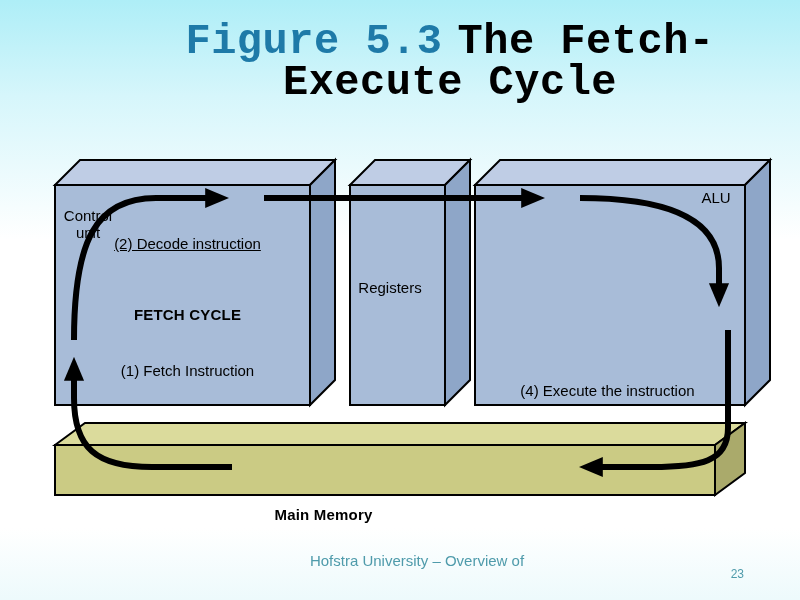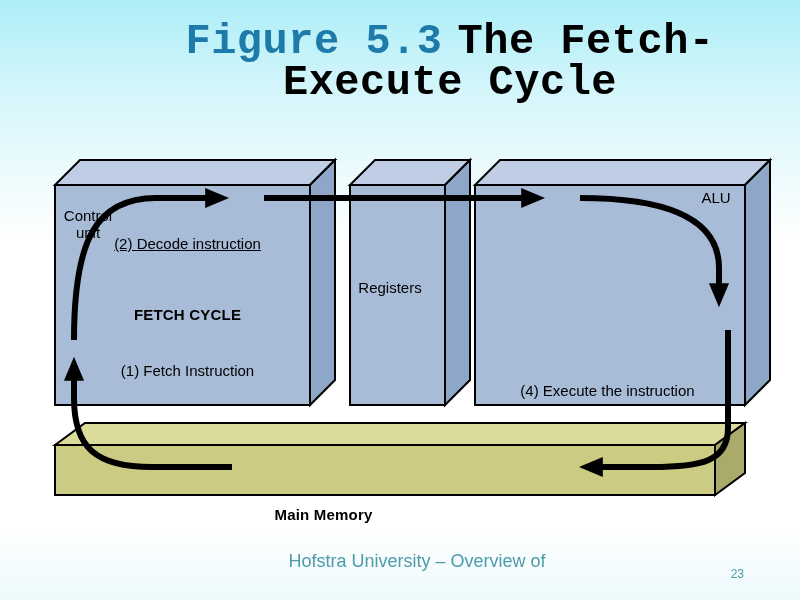--- a/index.html
+++ b/index.html
@@ -27,21 +27,21 @@
   #lbl-fetch     { left:60px;  top:306px; width:255px; }
   #lbl-step1     { left:60px;  top:362px; width:255px; }
   #lbl-registers { left:350px; top:279px; width:80px;  }
   #lbl-alu       { left:690px; top:189px; width:52px;  }
   #lbl-step3     { left:480px; top:241px; width:255px; }
   #lbl-exec      { left:480px; top:302px; width:255px; }
   #lbl-step4     { left:480px; top:382px; width:255px; }
   #lbl-memory    { left:55px;  top:482px; width:537px;margin-top:24px; }
   .footer {
     position:absolute; left:34px; right:0; top:553px; text-align:center;
-    color:#4f9bab; font-size:18px; line-height:16px; z-index:2;
+    color:#4f9bab; font-size:15px; line-height:16px; z-index:2;
   }
   .page-number {
     position:absolute; right:56px; top:567px;
     color:#4f9bab; font-size:12px; z-index:2;
   }
 </style>
 </head>
 <body>
 
 <div class="slide">

